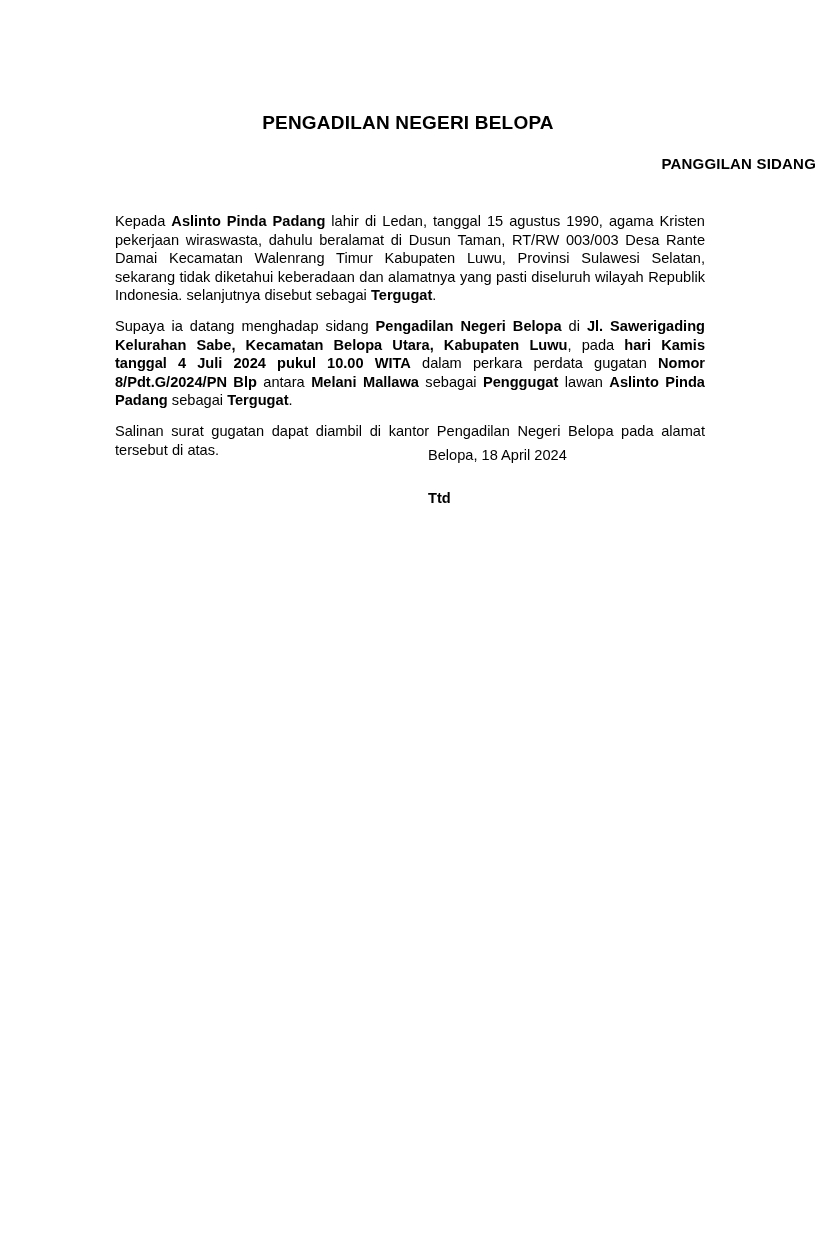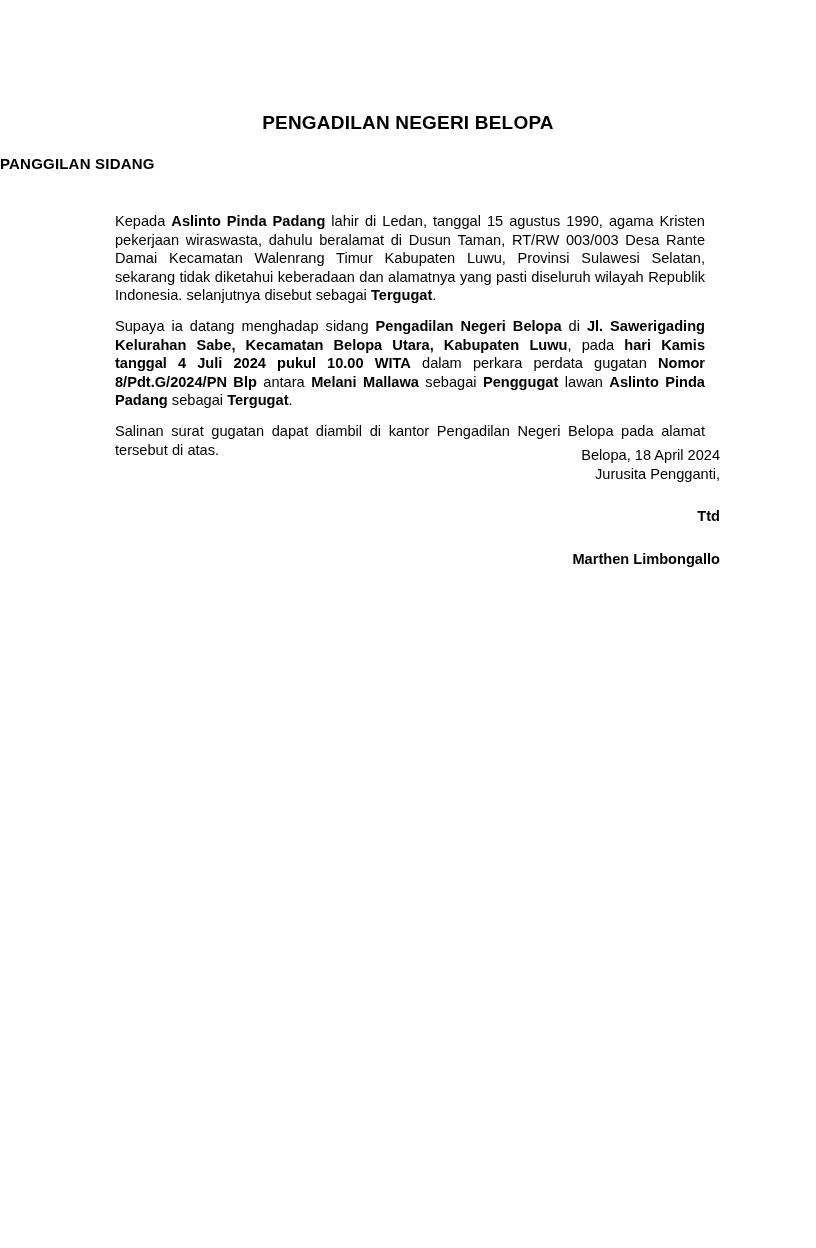--- a/index.html
+++ b/index.html
@@ -37,21 +37,21 @@
     font-size: 19px;
     font-weight: bold;
     letter-spacing: 0.2px;
     line-height: 22px;
   }
   .doc-subtitle {
     position: absolute;
     left: 0;
     top: 154px;
     width: 816px;
-    text-align: left;
+    text-align: right;
     font-size: 15px;
     font-weight: bold;
     letter-spacing: 0.2px;
     line-height: 20px;
   }
 
   
   .body-block {
     position: absolute;
     left: 115px;
@@ -69,24 +69,24 @@
   p.para:last-child {
     margin-bottom: 12px;
   }
   p.para b {
     font-weight: bold;
   }
 
   
   .sign-block {
     position: absolute;
-    left: 442px;
+    left: 428px;
     top: 446px;
     width: 278px;
-    text-align: right;
+    text-align: left;
   }
   .sign-place {
     font-size: 14.6px;
     line-height: 18.6px;
     white-space: nowrap;
   }
   .sign-role {
     font-size: 14.6px;
     line-height: 18.6px;
     white-space: nowrap;
@@ -119,18 +119,16 @@
     <p class="para"><span>Kepada </span><b>Aslinto Pinda Padang</b><span> lahir di Ledan, tanggal 15 agustus 1990, agama Kristen pekerjaan wiraswasta, dahulu beralamat di Dusun Taman, RT/RW 003/003 Desa Rante Damai Kecamatan Walenrang Timur Kabupaten Luwu, Provinsi Sulawesi Selatan, sekarang tidak diketahui keberadaan dan alamatnya yang pasti diseluruh wilayah Republik Indonesia. selanjutnya disebut sebagai </span><b>Tergugat</b><span>.</span></p>
 
     <p class="para"><span>Supaya ia datang menghadap sidang </span><b>Pengadilan Negeri Belopa</b><span> di </span><b>Jl. Sawerigading Kelurahan Sabe, Kecamatan Belopa Utara, Kabupaten Luwu</b><span>, pada </span><b>hari Kamis tanggal 4 Juli 2024 pukul 10.00 WITA</b><span> dalam perkara perdata gugatan </span><b>Nomor 8/Pdt.G/2024/PN Blp</b><span> antara </span><b>Melani Mallawa</b><span> sebagai </span><b>Penggugat</b><span> lawan </span><b>Aslinto Pinda Padang</b><span> sebagai </span><b>Tergugat</b><span>.</span></p>
 
     <p class="para">Salinan surat gugatan dapat diambil di kantor Pengadilan Negeri Belopa pada alamat tersebut di atas.</p>
 
   </div>
 
   <div class="sign-block">
     <div class="sign-place">Belopa, 18 April 2024</div>
-    <div class="sign-role">Jurusita Pengganti,</div>
     <div class="sign-ttd">Ttd</div>
-    <div class="sign-name">Marthen Limbongallo</div>
   </div>
 
 </div>
 
 </body></html>

